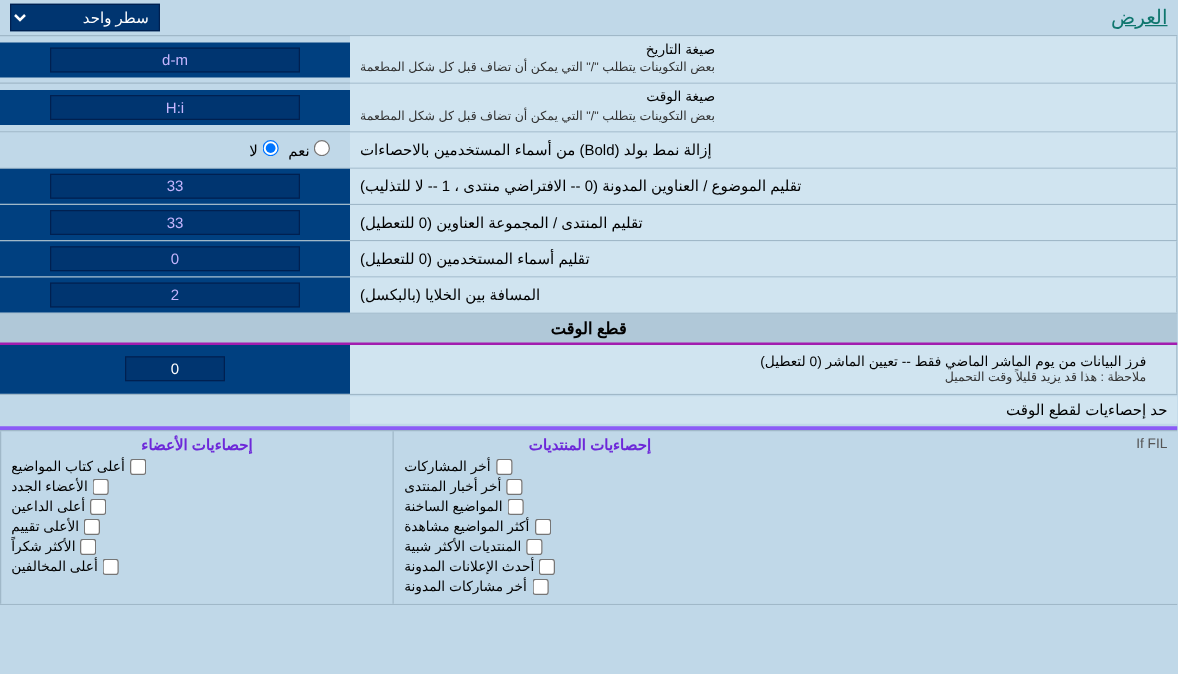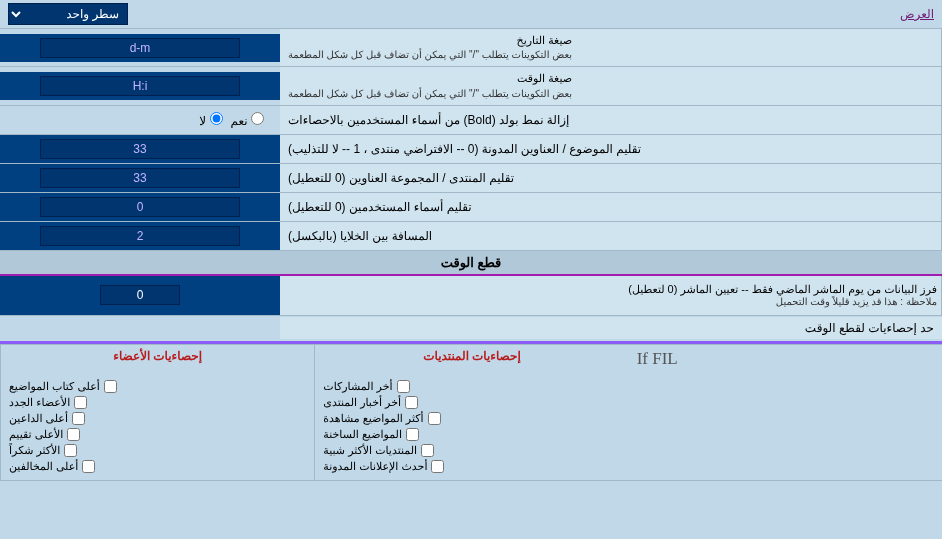--- a/index.html
+++ b/index.html
@@ -69,22 +69,22 @@
     .top-row {
       display: flex;
       align-items: center;
       justify-content: space-between;
       background: #c0d8e8;
       border-bottom: 1px solid #a0b8c8;
       padding: 3px 8px;
       min-height: 28px;
     }
     .top-label {
-      font-size: 12px;
-      color: #701a75;
+      font-size: 16px;
+      color: #0f766e;
       text-decoration: underline;
     }
     .select-box {
       background: #003570;
       border: 1px solid #002050;
       color: #fff;
       font-size: 12px;
       padding: 2px 4px;
       width: 120px;
       direction: rtl;
@@ -99,23 +99,22 @@
       font-size: 12px;
       padding: 2px 4px;
       width: 80px;
       text-align: center;
       direction: ltr;
     }
     .checkbox-col-header {
       font-weight: bold;
       font-size: 12px;
       text-align: center;
-      margin-bottom: 16px;
-      color: #b91c1c;
-      font-family: Liberation Serif, serif;
+      margin-bottom: 4px;
+      color: #6d28d9;
     }
     .checkbox-item {
       display: flex;
       align-items: center;
       gap: 4px;
       margin-bottom: 3px;
       flex-direction: row-reverse;
       justify-content: flex-start;
     }
     .checkbox-item label {
@@ -136,21 +135,21 @@
     }
     .cutoff-row {
       display: flex;
       flex-direction: row-reverse;
       align-items: stretch;
       border-bottom: 1px solid #a0b8c8;
       min-height: 40px;
     }
     .cutoff-label {
       flex: 1;
-      padding: 4px 4px;
+      padding: 4px 24px;
       color: #000;
       font-size: 11px;
       text-align: right;
       background: #d0e4f0;
       border-right: 1px solid #a0b8c8;
       display: flex;
       flex-direction: column;
       justify-content: center;
     }
     .cutoff-input {
@@ -316,37 +315,41 @@
         <div class="checkbox-col-header">إحصاءيات المنتديات</div>
         <div class="checkbox-item">
           <label>أخر المشاركات</label>
           <input type="checkbox" style="">
         </div>
         <div class="checkbox-item">
           <label>أخر أخبار المنتدى</label>
           <input type="checkbox" style="">
         </div>
         <div class="checkbox-item">
+          <label>المواضيع الساخنة</label>
+          <input type="checkbox" style="">
+        </div>
+        <div class="checkbox-item">
           <label>أكثر المواضيع مشاهدة</label>
           <input type="checkbox" style="">
         </div>
         <div class="checkbox-item">
-          <label>المواضيع الساخنة</label>
-          <input type="checkbox" style="">
-        </div>
-        <div class="checkbox-item">
           <label>المنتديات الأكثر شبية</label>
           <input type="checkbox" style="">
         </div>
         <div class="checkbox-item">
           <label>أحدث الإعلانات المدونة</label>
           <input type="checkbox" style="">
         </div>
+        <div class="checkbox-item">
+          <label>أخر مشاركات المدونة</label>
+          <input type="checkbox" style="">
+        </div>
       </div>
 
       <div style="flex:1; padding:4px 8px;">
-        <div style="font-size:17px; color:#555; text-align:left;font-family:Liberation Serif, serif;">If FIL</div>
+        <div style="font-size:11px; color:#555; text-align:right;">If FIL</div>
       </div>
 
     </div>
   </div>
 
 </div>
 
 </body></html>

